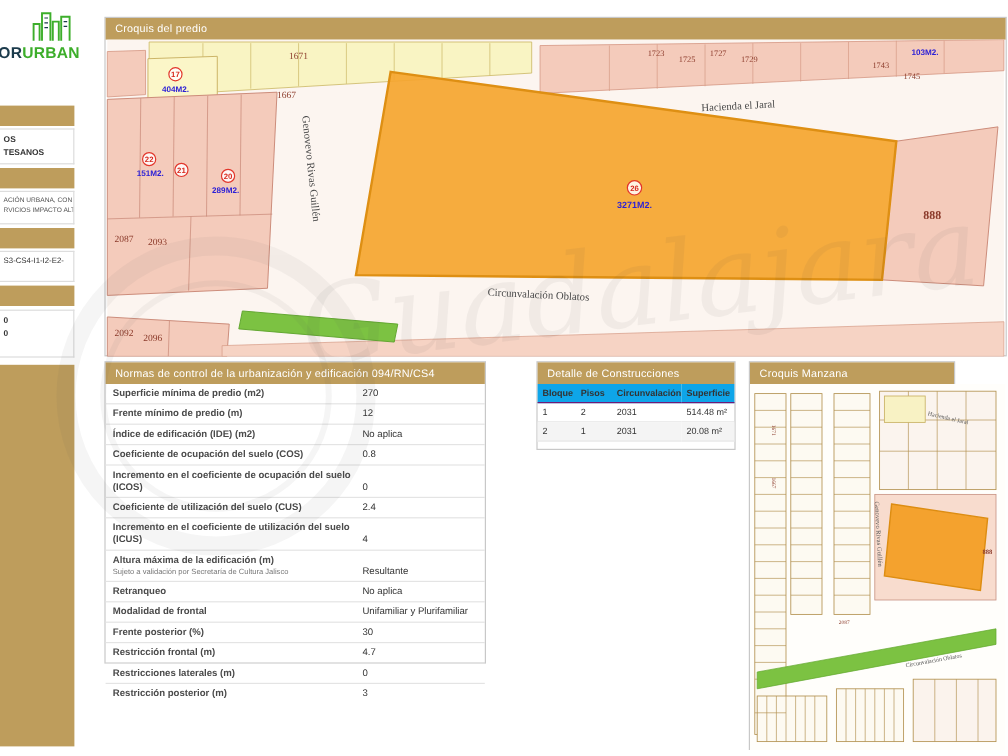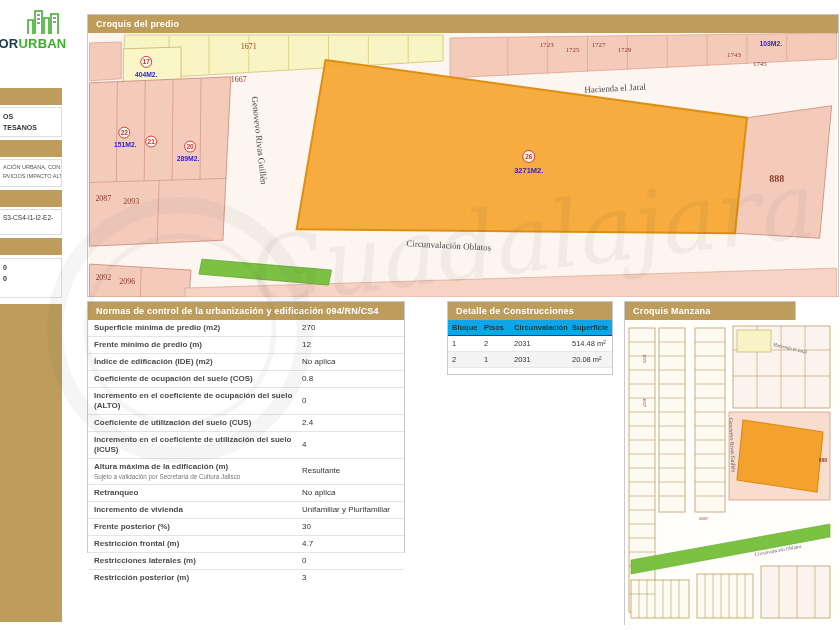--- a/index.html
+++ b/index.html
@@ -15,29 +15,29 @@
   .logo-visor{color:#1B3A4B}
   .logo-urbano{color:#3DAE2B}
   .sbar{position:absolute;left:0;width:62px;height:17px;background:#BE9D5C}
   .sbox{position:absolute;left:0;width:62px;background:#fff;border:1px solid #ddd;border-left:none;padding:3px 3px;color:#444;overflow:hidden}
   .sbox .l1{font-size:7px;font-weight:bold;color:#333;line-height:1.6;white-space:nowrap}
   .sbox .l2{font-size:5.5px;color:#555;line-height:1.7;white-space:nowrap}
   .sbox .l3{font-size:6.5px;color:#333;line-height:1.5;white-space:nowrap}
 
   
   .panel{position:absolute;background:#fff;border:1px solid #C8C8C8}
-  .panel-header{background:#BE9D5C;color:#fff;font-weight:bold;font-size:9px;padding:4px 8px;letter-spacing:.2px;white-space:nowrap;overflow:hidden}
+  .panel-header{background:#BE9D5C;color:#fff;font-weight:normal;font-size:9px;padding:4px 8px;letter-spacing:.2px;white-space:nowrap;overflow:hidden}
 
   #panel-croquis{left:87px;top:14px;width:752px;height:283px}
   #panel-normas{left:87px;top:301px;width:318px;height:252px}
   #panel-detalle{left:447px;top:301px;width:166px;height:74px}
   #panel-manzana{left:624px;top:301px;width:172px;height:324px}
 
   
-  .nrow{display:flex;border-bottom:1px solid #E4E4E4;padding:3px 6px;align-items:center}
+  .nrow{display:flex;border-bottom:1px solid #E4E4E4;padding:3px 6px;align-items:flex-end}
   .nrow:last-child{border-bottom:none}
   .nlabel{flex:1;font-weight:bold;color:#4A4A4A;font-size:8px;padding-right:6px;line-height:1.25}
   .nvalue{width:96px;font-size:8px;color:#333;line-height:1.25}
   .nnote{font-weight:normal;font-size:6.3px;color:#777;margin-top:1px}
 
   
   .dtable{display:grid;grid-template-columns:32px 30px 58px 1fr;font-size:7.5px}
   .dhead{background:#0ea5e9;font-weight:bold;color:#333;padding:3px 4px;border-bottom:1px solid #701a75}
   .dcell{padding:3px 4px;color:#333;border-bottom:1px solid #E8E8E8}
   .dcell.alt{background:#F4F4F4}
@@ -178,21 +178,21 @@
         </div>
     <div class="nrow">
           <div class="nlabel">Índice de edificación (IDE) (m2)</div>
           <div class="nvalue">No aplica</div>
         </div>
     <div class="nrow">
           <div class="nlabel">Coeficiente de ocupación del suelo (COS)</div>
           <div class="nvalue">0.8</div>
         </div>
     <div class="nrow">
-          <div class="nlabel">Incremento en el coeficiente de ocupación del suelo (ALTO)</div>
+          <div class="nlabel">Incremento en el coeficiente de ocupación del suelo (ICOS)</div>
           <div class="nvalue">0</div>
         </div>
     <div class="nrow">
           <div class="nlabel">Coeficiente de utilización del suelo (CUS)</div>
           <div class="nvalue">2.4</div>
         </div>
     <div class="nrow">
           <div class="nlabel">Incremento en el coeficiente de utilización del suelo (ICUS)</div>
           <div class="nvalue">4</div>
         </div>
@@ -201,21 +201,21 @@
         <div>Altura máxima de la edificación (m)</div>
         <div class="nnote">Sujeto a validación por Secretaría de Cultura Jalisco</div>
       </div>
       <div class="nvalue">Resultante</div>
     </div>
     <div class="nrow">
           <div class="nlabel">Retranqueo</div>
           <div class="nvalue">No aplica</div>
         </div>
     <div class="nrow">
-          <div class="nlabel">Incremento de vivienda</div>
+          <div class="nlabel">Modalidad de frontal</div>
           <div class="nvalue">Unifamiliar y Plurifamiliar</div>
         </div>
     <div class="nrow">
           <div class="nlabel">Frente posterior (%)</div>
           <div class="nvalue">30</div>
         </div>
     <div class="nrow">
           <div class="nlabel">Restricción frontal (m)</div>
           <div class="nvalue">4.7</div>
         </div>

